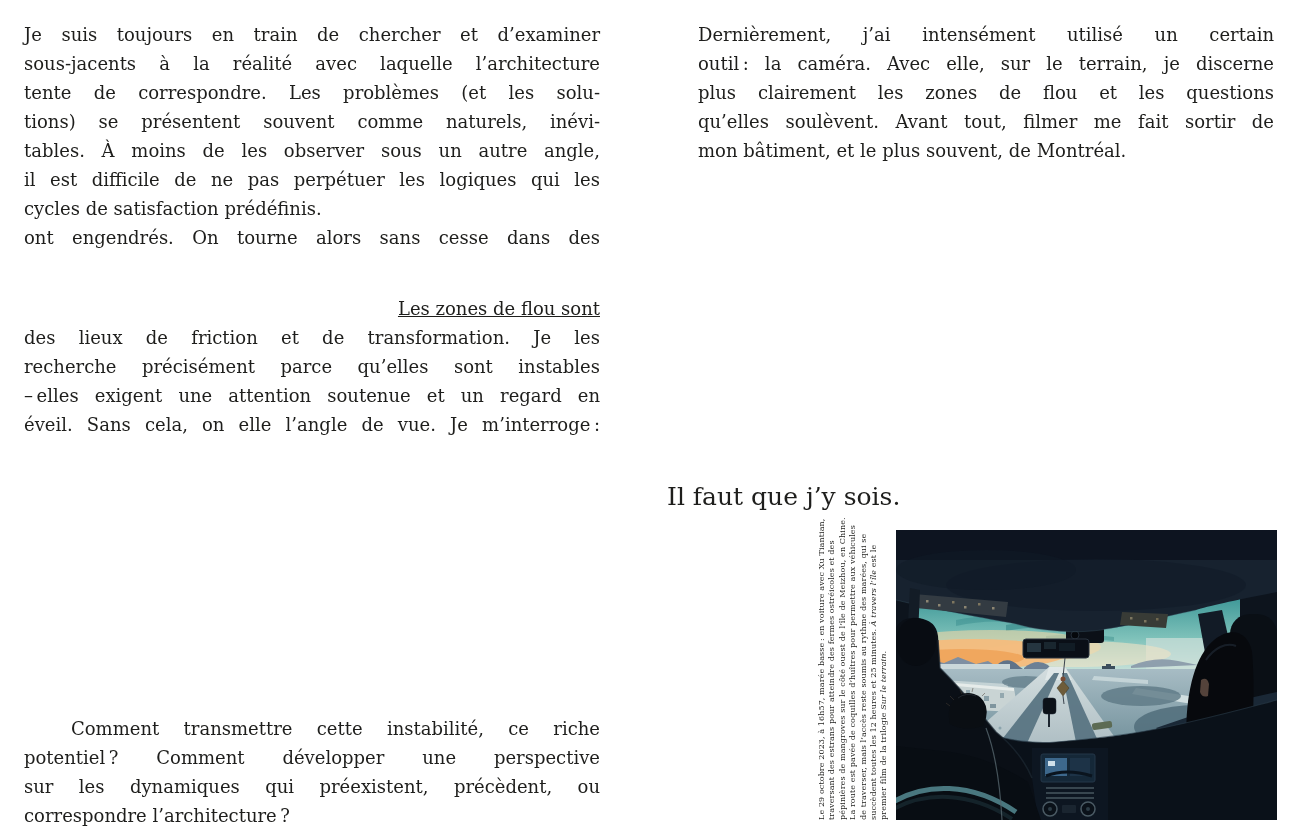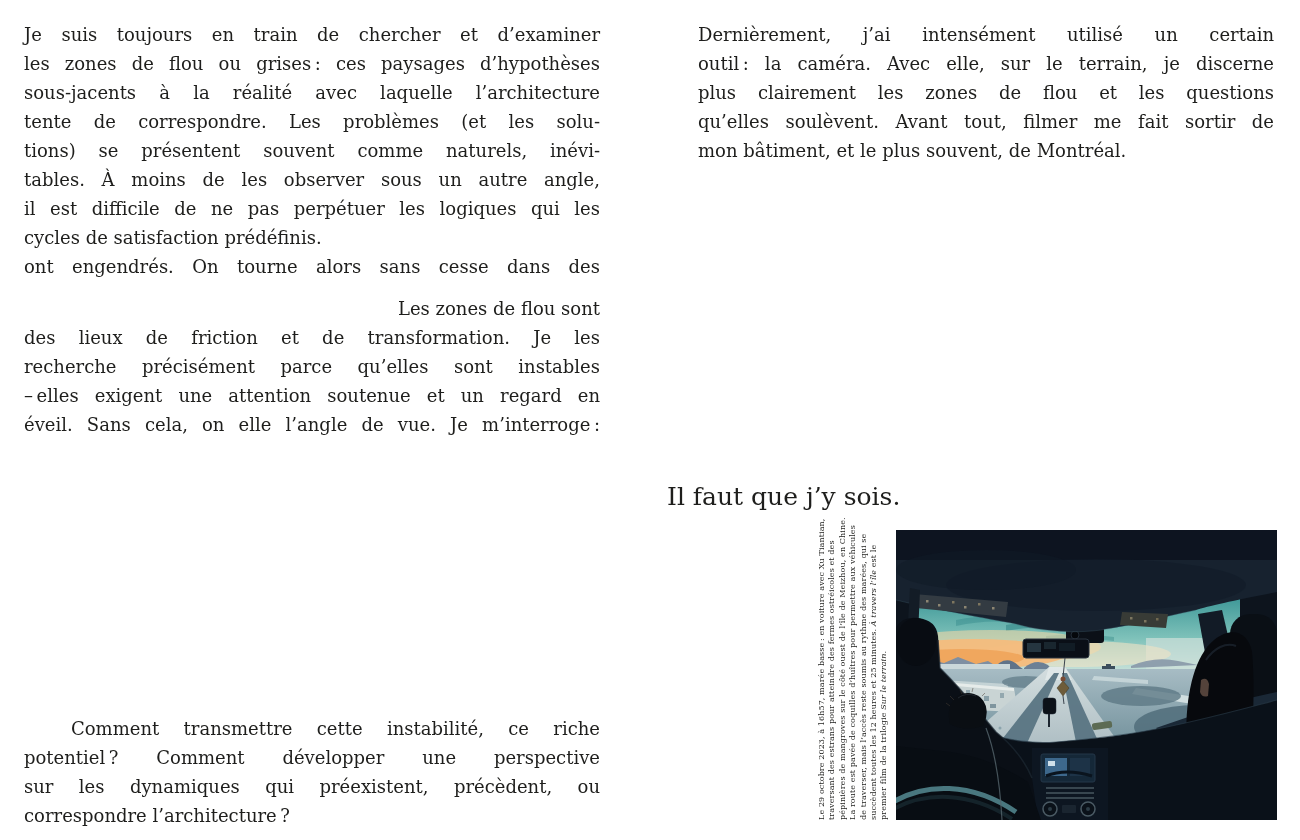--- a/index.html
+++ b/index.html
@@ -6,21 +6,21 @@
   .page{
     position:relative;width:1300px;height:840px;background:#ffffff;
     font-family:"DejaVu Serif", serif;color:#1e1e1c;overflow:hidden;
   }
   .para{position:absolute;}
   .para .line{
     height:29px;line-height:29px;font-size:18px;
     text-align:justify;text-align-last:justify;overflow:visible;white-space:nowrap;
   }
   .para .line.align-left{text-align:left;text-align-last:left;}
-  .para .line.align-right{text-align:center;text-align-last:right;}
+  .para .line.align-right{text-align:center;text-align-last:right;text-decoration:underline;}
   .para .line.justify{white-space:normal;}
   .pull-quote{
     position:absolute;left:667px;top:482px;width:576px;
     font-size:25px;line-height:29px;text-align:left;
   }
   .photo{position:absolute;left:896px;top:530px;width:381px;height:290px;}
   .photo svg{display:block;width:381px;height:290px;}
   .caption-box{position:absolute;left:817px;top:528px;width:74px;height:292px;}
   .caption-inner{
     width:292px;height:74px;
@@ -32,21 +32,20 @@
   }
   .caption-inner .cap-line i{font-style:italic;}
 </style>
 </head>
 <body>
 
 <div class="page">
 
   <div class="para" style="left:24px;top:20px;width:576px;">
       <div class="line justify">Je suis toujours en train de chercher et d’examiner</div>
-      <div class="line justify">les zones de flou ou grises : ces paysages d’hypothèses</div>
       <div class="line justify">sous-jacents à la réalité avec laquelle l’architecture</div>
       <div class="line justify">tente de correspondre. Les problèmes (et les solu-</div>
       <div class="line justify">tions) se présentent souvent comme naturels, inévi-</div>
       <div class="line justify">tables. À moins de les observer sous un autre angle,</div>
       <div class="line justify">il est difficile de ne pas perpétuer les logiques qui les</div>
       <div class="line align-left">cycles de satisfaction prédéfinis.</div>
       <div class="line justify">ont engendrés. On tourne alors sans cesse dans des</div>
     </div>
 
   <div class="para" style="left:24px;top:294px;width:576px;">

